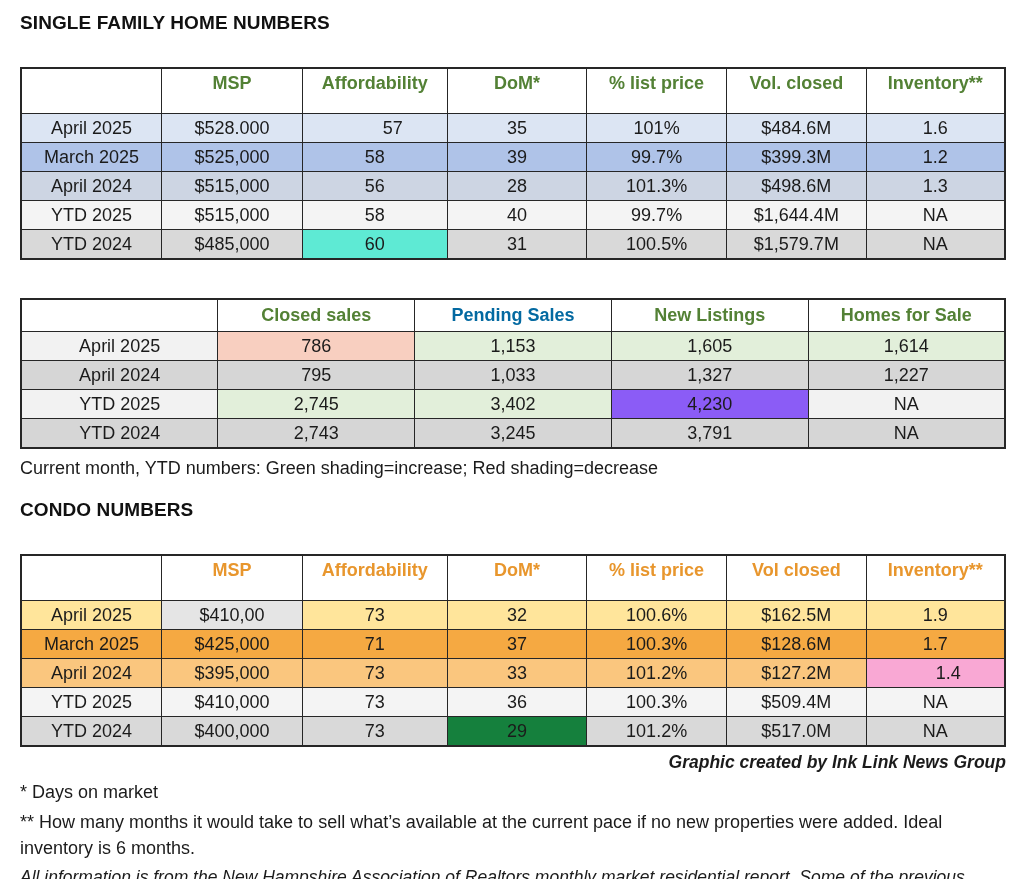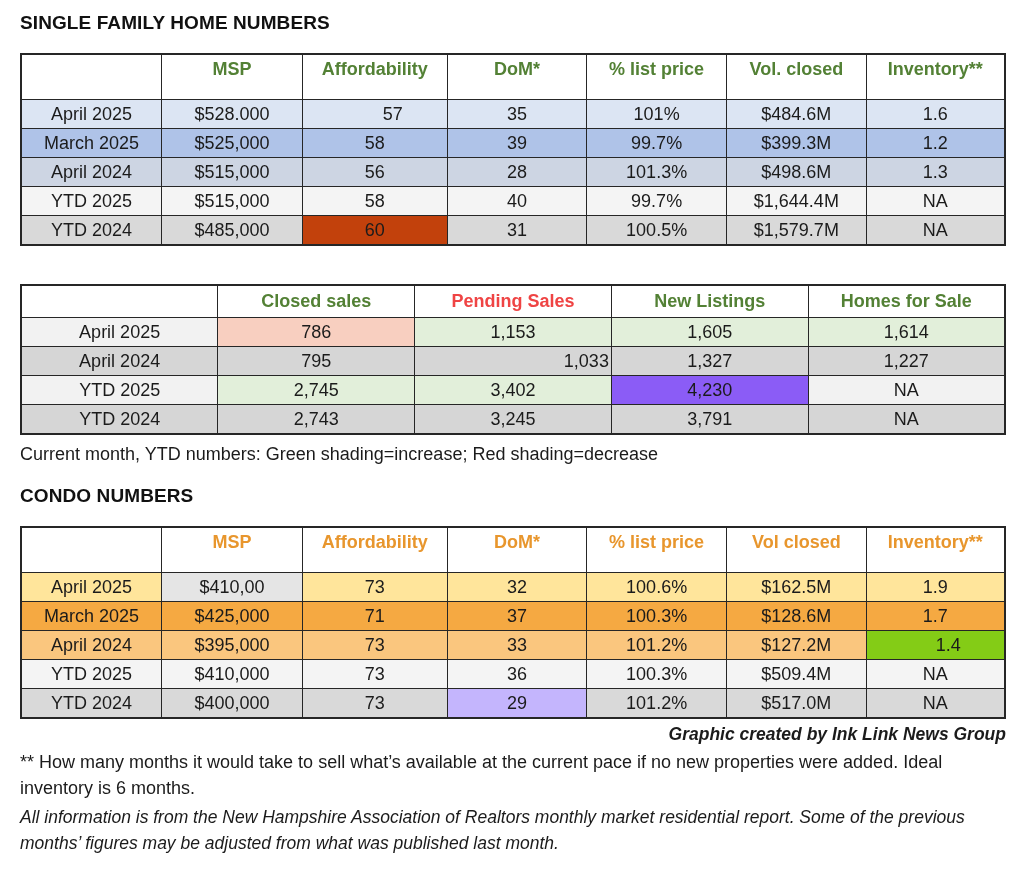--- a/index.html
+++ b/index.html
@@ -31,21 +31,21 @@
     border: 1px solid #262626;
     text-align: center;
     font-size: 18px;
     padding: 0 2px;
     overflow: hidden;
     white-space: nowrap;
   }
   .data-table th { font-weight: 700; background: #ffffff; }
   .data-table td { font-weight: 400; color: #1b1b1b; }
 
-  .stats-table { margin-top: 19px; }
+  .stats-table { margin-top: 33px; }
   .stats-table th { height: 40px; vertical-align: top; padding-top: 4px; }
   .stats-table td { height: 28px; }
 
   .activity-table { margin-top: 38px; }
   .activity-table th { height: 31px; vertical-align: middle; }
   .activity-table td { height: 28px; }
 
   .legend-note {
     font-size: 18px;
     margin: 9px 0 0 0;
@@ -136,58 +136,58 @@
           <td style="background: rgb(244, 244, 244);">$515,000</td>
           <td style="background: rgb(244, 244, 244);">58</td>
           <td style="background: rgb(244, 244, 244);">40</td>
           <td style="background: rgb(244, 244, 244);">99.7%</td>
           <td style="background: rgb(244, 244, 244);">$1,644.4M</td>
           <td style="background: rgb(244, 244, 244);">NA</td>
         </tr>
         <tr>
           <td style="background: rgb(217, 217, 217);">YTD 2024</td>
           <td style="background: rgb(217, 217, 217);">$485,000</td>
-          <td style="background: #c2410c;">60</td>
+          <td style="background: #5eead4;">60</td>
           <td style="background: rgb(217, 217, 217);">31</td>
           <td style="background: rgb(217, 217, 217);">100.5%</td>
           <td style="background: rgb(217, 217, 217);">$1,579.7M</td>
           <td style="background: rgb(217, 217, 217);">NA</td>
         </tr>
       </tbody>
     </table>
 
   <table class="data-table activity-table" data-table="chart_data.1">
     <colgroup>
       <col style="width:20%">
         <col style="width:20%">
         <col style="width:20%">
       <col style="width:20%">
         <col style="width:20%">
     </colgroup>
   <thead>
         <tr>
           <th style="color: rgb(83, 129, 53);"></th>
           <th style="color: rgb(83, 129, 53);">Closed sales</th>
-          <th style="color: #ef4444;">Pending Sales</th>
+          <th style="color: #0369a1;">Pending Sales</th>
           <th style="color: rgb(83, 129, 53);">New Listings</th>
           <th style="color: rgb(83, 129, 53);">Homes for Sale</th>
         </tr>
       </thead>
       <tbody>
         <tr>
           <td style="background: rgb(242, 242, 242);">April 2025</td>
           <td style="background: rgb(248, 207, 192);">786</td>
           <td style="background: rgb(226, 239, 218);">1,153</td>
           <td style="background: rgb(226, 239, 218);">1,605</td>
           <td style="background: rgb(226, 239, 218);">1,614</td>
         </tr>
         <tr>
           <td style="background: rgb(214, 214, 214);">April 2024</td>
           <td style="background: rgb(214, 214, 214);">795</td>
-          <td style="background: rgb(214, 214, 214); text-align: right;">1,033</td>
+          <td style="background: rgb(214, 214, 214);">1,033</td>
           <td style="background: rgb(214, 214, 214);">1,327</td>
           <td style="background: rgb(214, 214, 214);">1,227</td>
         </tr>
         <tr>
           <td style="background: rgb(242, 242, 242);">YTD 2025</td>
           <td style="background: rgb(226, 239, 218);">2,745</td>
           <td style="background: rgb(226, 239, 218);">3,402</td>
           <td style="background: #8b5cf6;">4,230</td>
           <td style="background: rgb(242, 242, 242);">NA</td>
         </tr>
@@ -245,43 +245,44 @@
           <td style="background: rgb(245, 169, 66);">$128.6M</td>
           <td style="background: rgb(245, 169, 66);">1.7</td>
         </tr>
         <tr>
           <td style="background: rgb(250, 198, 126);">April 2024</td>
           <td style="background: rgb(250, 198, 126);">$395,000</td>
           <td style="background: rgb(250, 198, 126);">73</td>
           <td style="background: rgb(250, 198, 126);">33</td>
           <td style="background: rgb(250, 198, 126);">101.2%</td>
           <td style="background: rgb(250, 198, 126);">$127.2M</td>
-          <td style="background: #84cc16; padding-left: 28px;">1.4</td>
+          <td style="background: #f9a8d4; padding-left: 28px;">1.4</td>
         </tr>
         <tr>
           <td style="background: rgb(244, 244, 244);">YTD 2025</td>
           <td style="background: rgb(244, 244, 244);">$410,000</td>
           <td style="background: rgb(244, 244, 244);">73</td>
           <td style="background: rgb(244, 244, 244);">36</td>
           <td style="background: rgb(244, 244, 244);">100.3%</td>
           <td style="background: rgb(244, 244, 244);">$509.4M</td>
           <td style="background: rgb(244, 244, 244);">NA</td>
         </tr>
         <tr>
           <td style="background: rgb(217, 217, 217);">YTD 2024</td>
           <td style="background: rgb(217, 217, 217);">$400,000</td>
           <td style="background: rgb(217, 217, 217);">73</td>
-          <td style="background: #c4b5fd;">29</td>
+          <td style="background: #15803d;">29</td>
           <td style="background: rgb(217, 217, 217);">101.2%</td>
           <td style="background: rgb(217, 217, 217);">$517.0M</td>
           <td style="background: rgb(217, 217, 217);">NA</td>
         </tr>
       </tbody>
     </table>
 
   <p class="attribution">Graphic created by Ink Link News Group</p>
 
+  <p class="footnote first">* Days on market</p>
 
   <p class="footnote">** How many months it would take to sell what’s available at the current pace if no new properties were added. Ideal inventory is 6 months.</p>
 
   <p class="disclaimer">All information is from the New Hampshire Association of Realtors monthly market residential report. Some of the previous months’ figures may be adjusted from what was published last month.</p>
 
 </main>
 
 </body></html>

